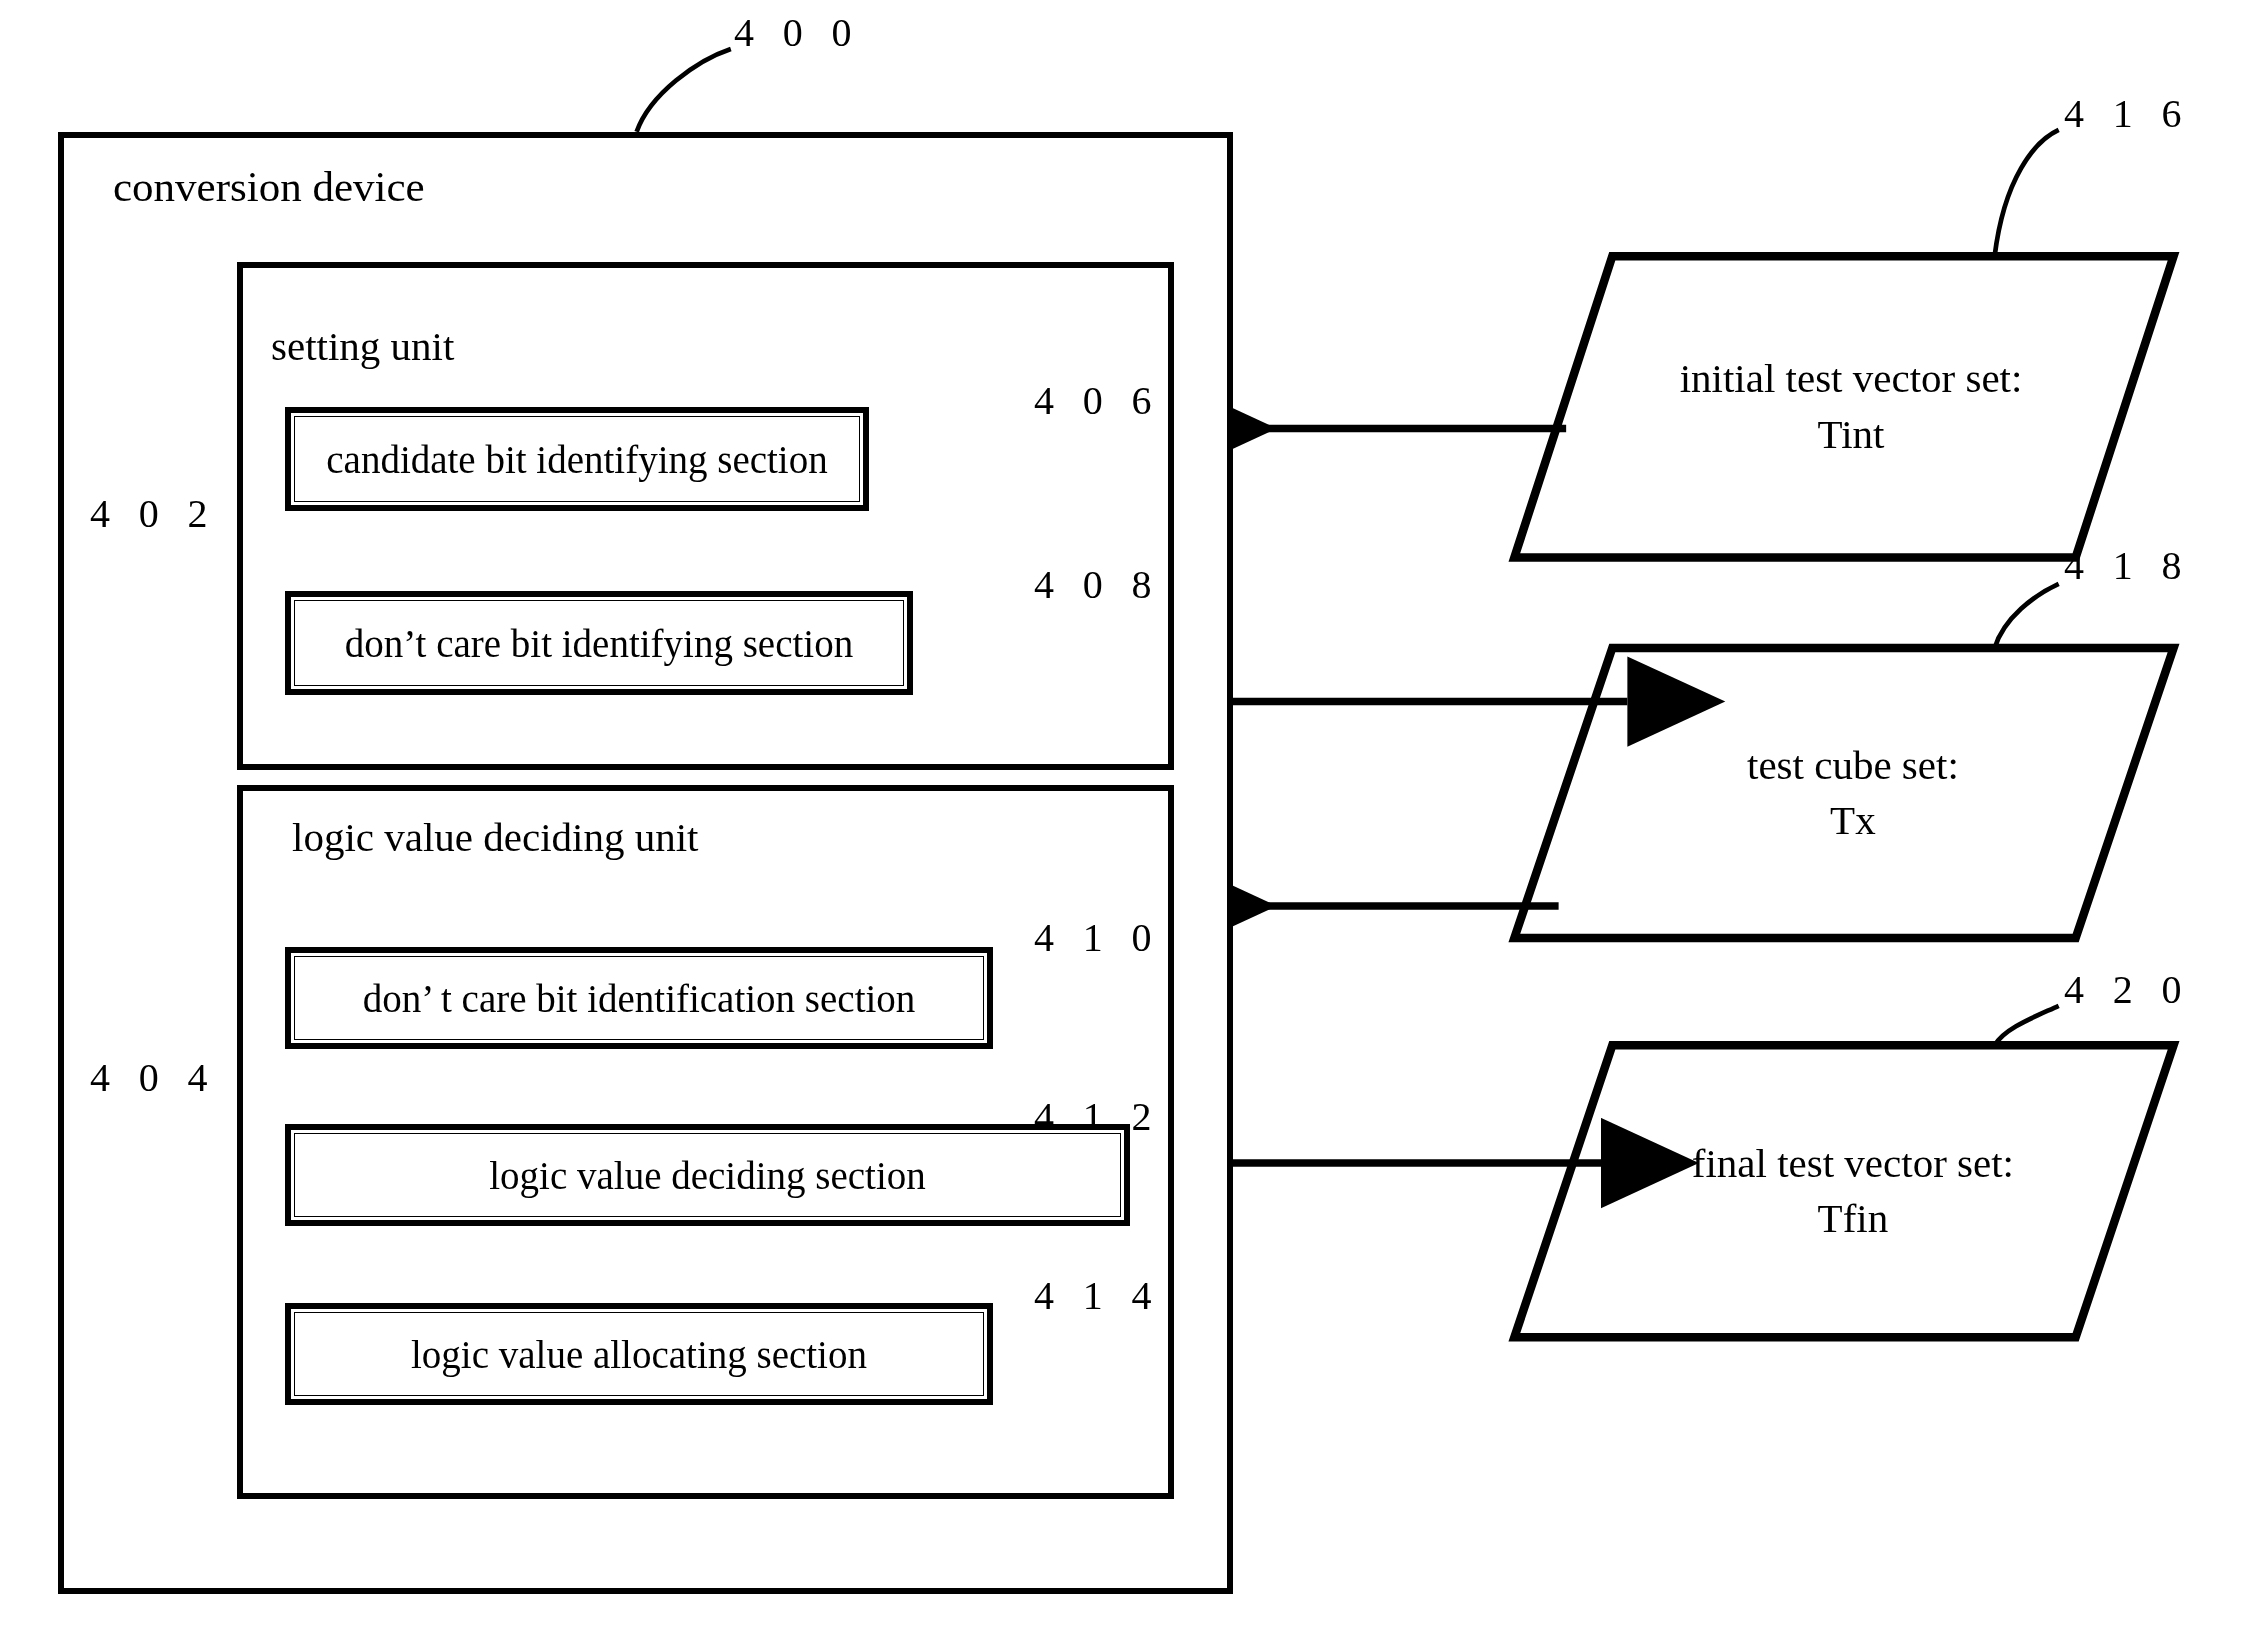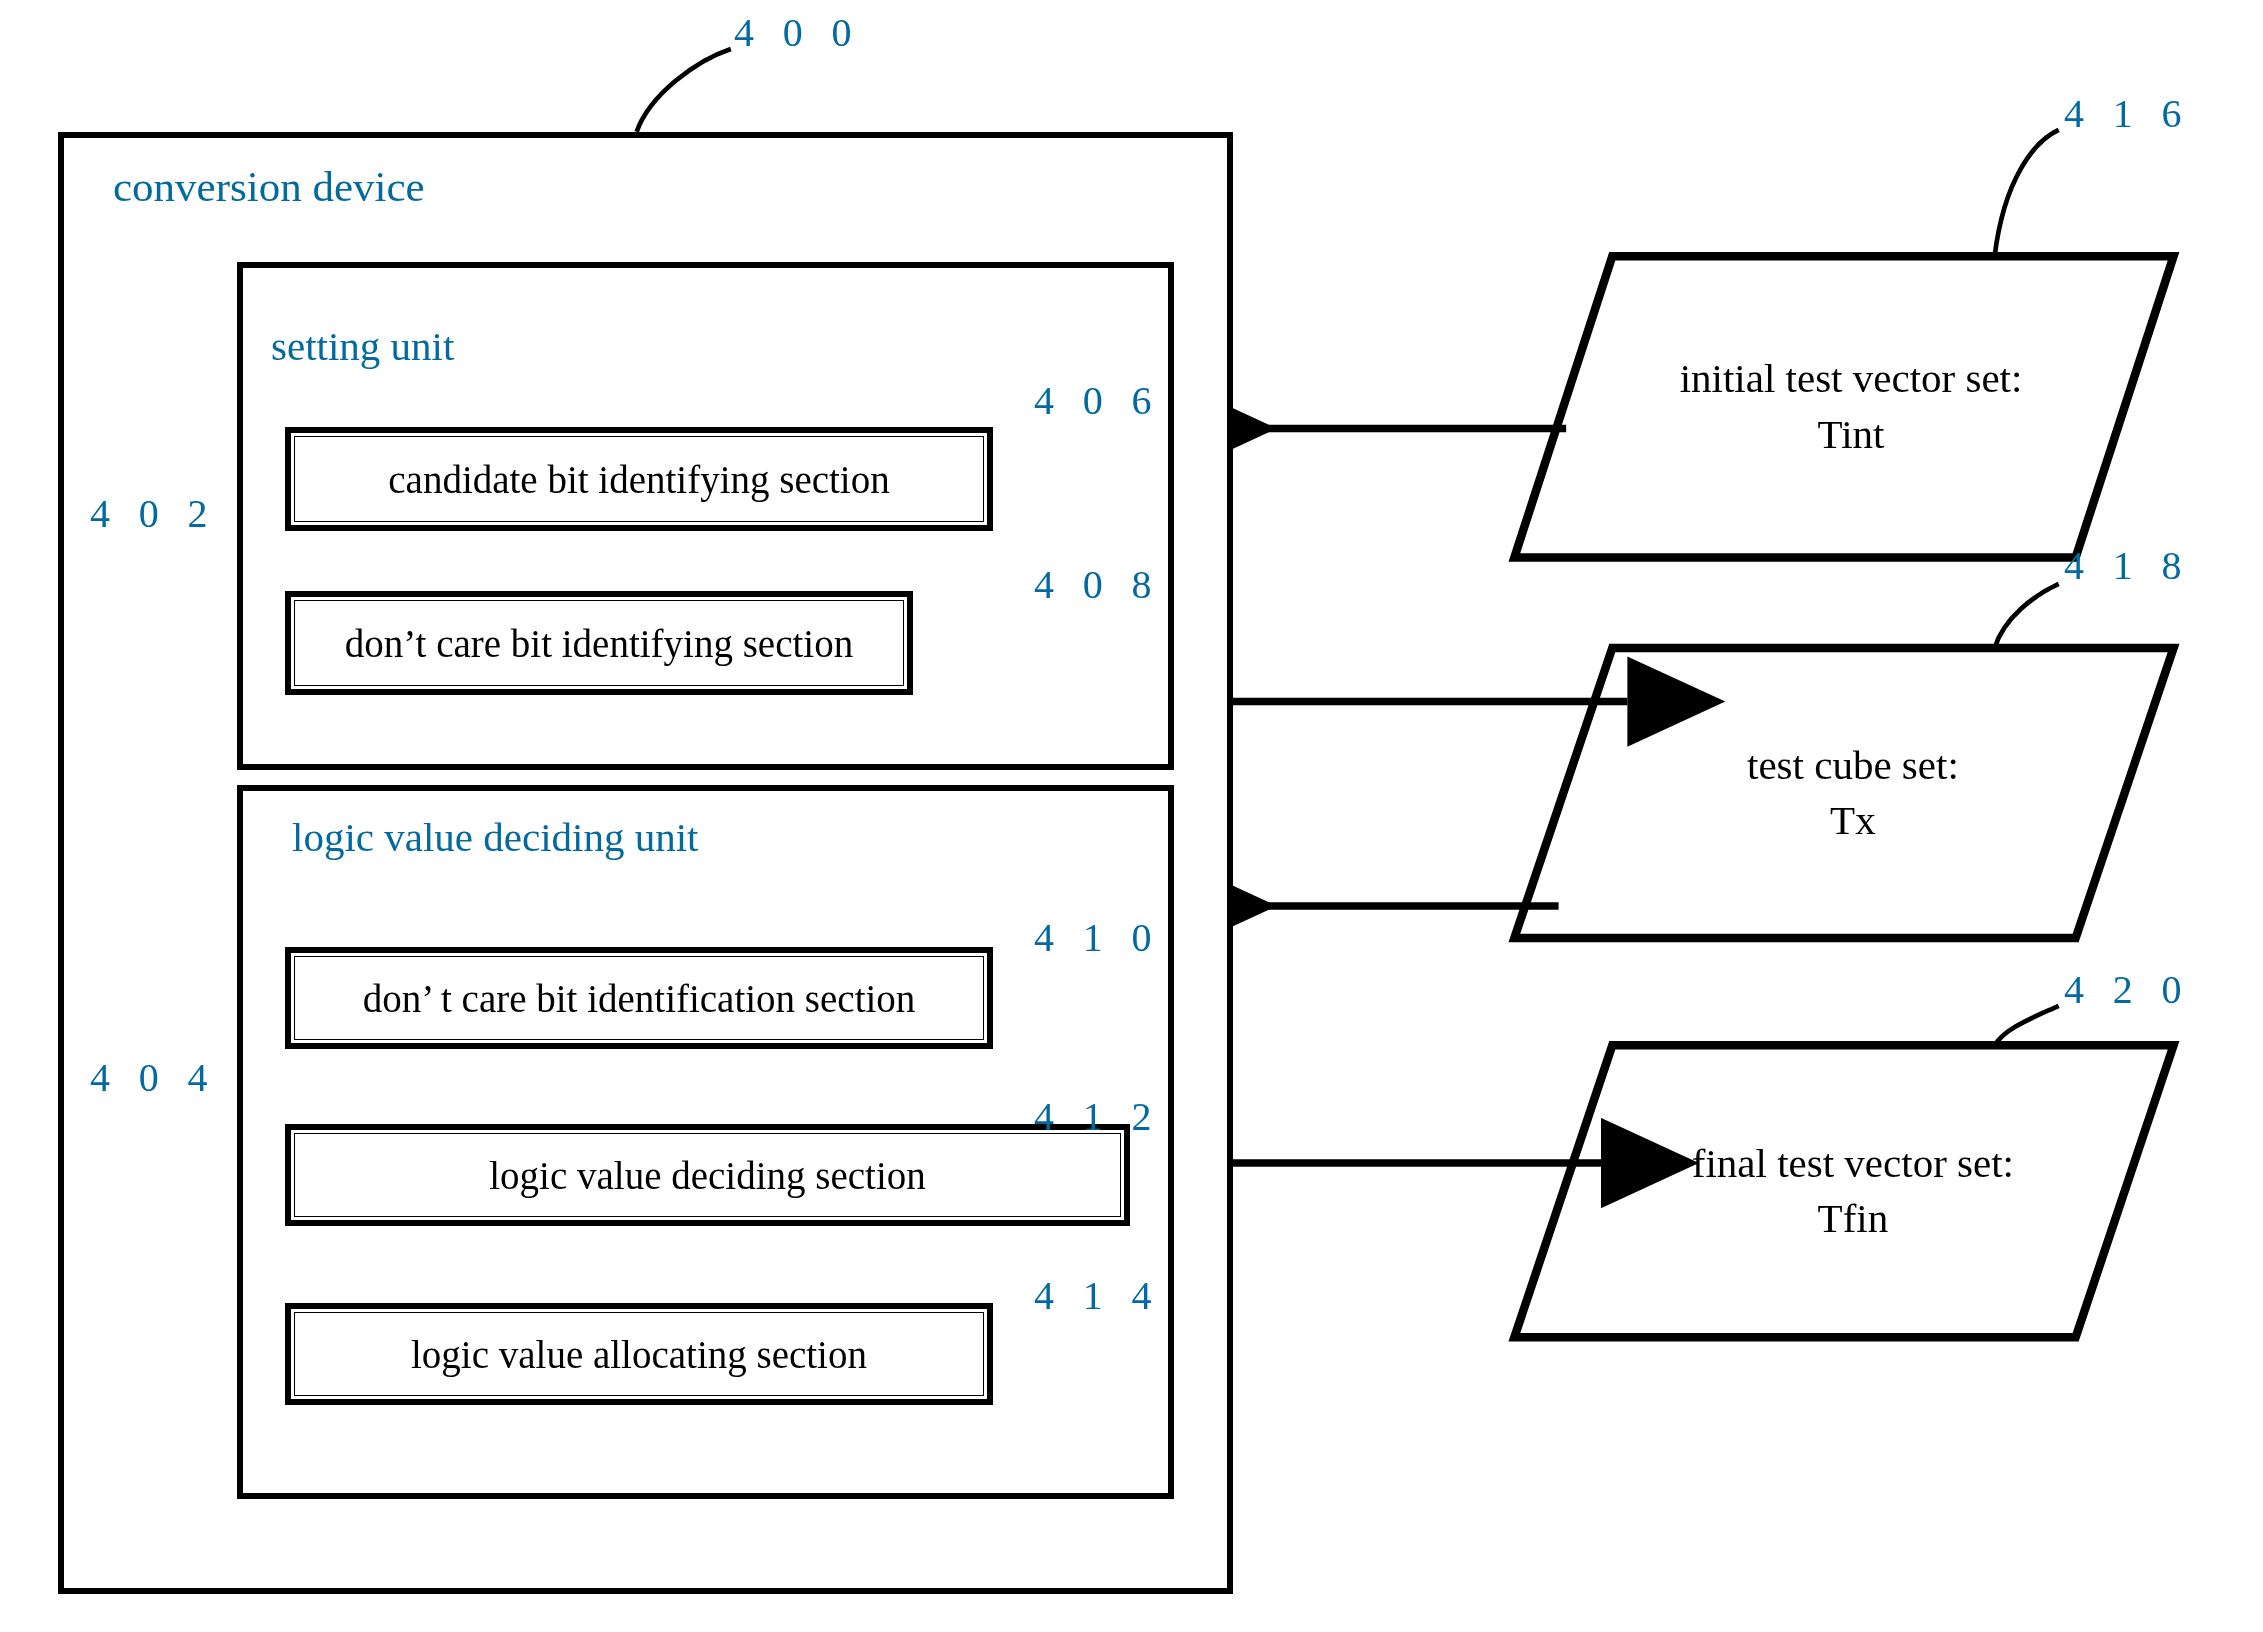--- a/index.html
+++ b/index.html
@@ -23,21 +23,21 @@
     left: 0;
     top: 0;
     width: 2264px;
     height: 1633px;
     overflow: visible;
   }
   .txt {
     position: absolute;
     white-space: nowrap;
     line-height: 1;
-    color: #0369a1;
+    color: #000000;
   }
 
   
   #device-frame {
     position: absolute;
     left: 58px;
     top: 132px;
     width: 1175px;
     height: 1462px;
     border: 6.6px solid #000;
@@ -81,21 +81,21 @@
     align-items: center;
     justify-content: center;
     background: #fff;
   }
   .section-label {
     font-size: 39px;
     white-space: nowrap;
     color: #000;
   }
 
-  #sec-406 { left: 285px; top: 407px;  width: 708px; height: 104px; margin-top: 20px; }
+  #sec-406 { left: 285px; top: 407px;  width: 584px; height: 104px; }
   #sec-408 { left: 285px; top: 591px;  width: 628px; height: 104px; }
   #sec-410 { left: 285px; top: 947px; width: 708px; height: 102px; }
   #sec-412 { left: 285px; top: 1124px; width: 845px; height: 102px; }
   #sec-414 { left: 285px; top: 1303px; width: 708px; height: 102px; }
 
   
   .ref-num {
     font-size: 40px;
     letter-spacing: 9.4px;
   }

